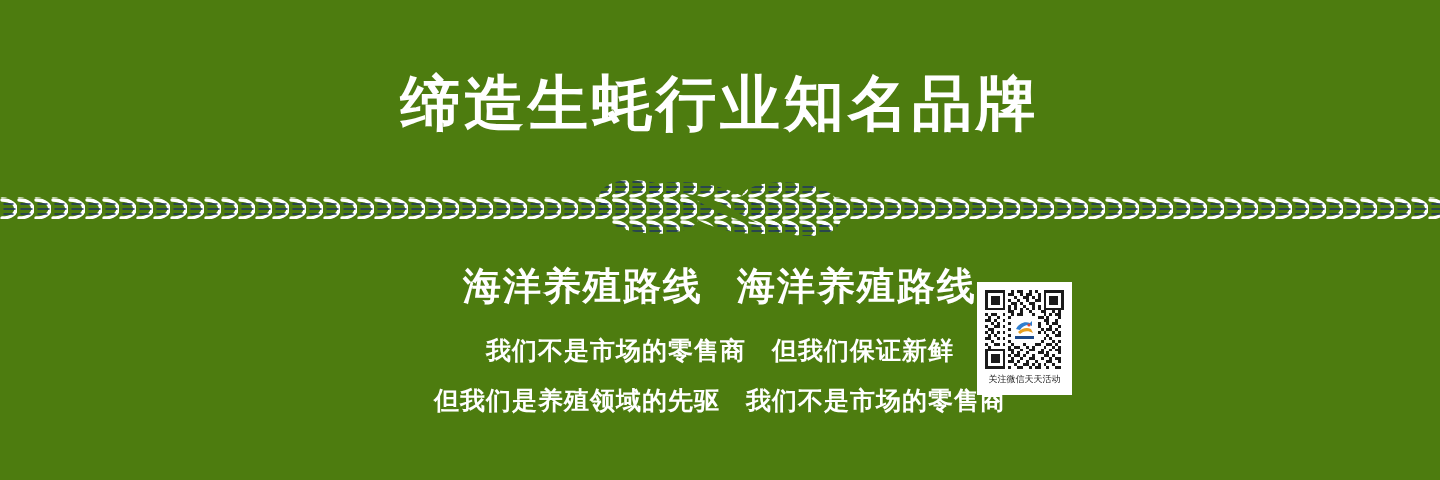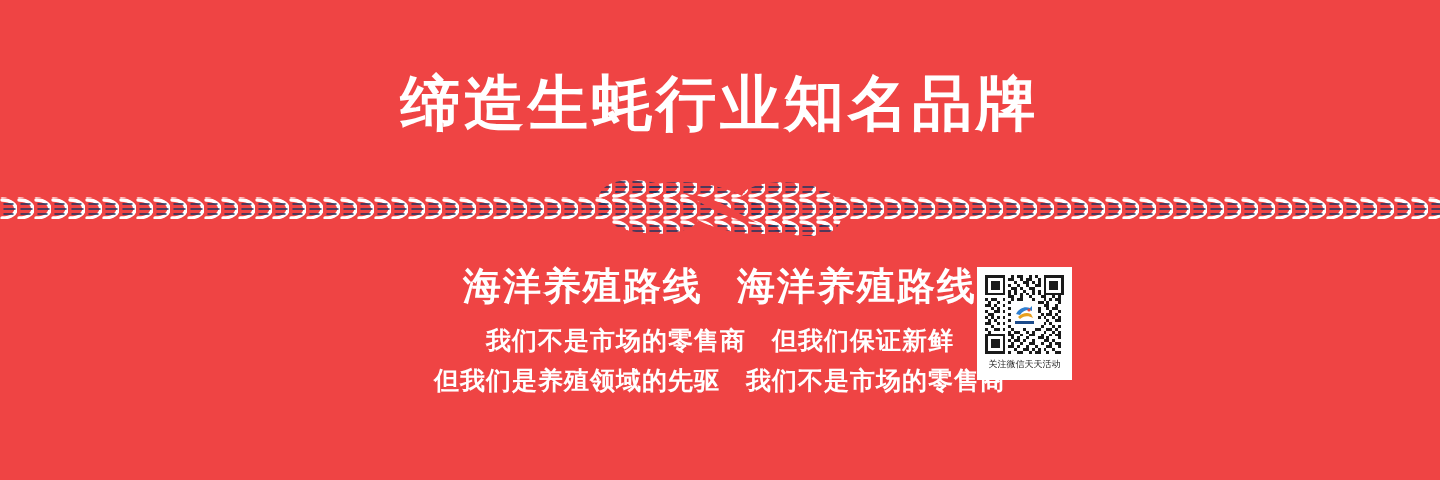--- a/index.html
+++ b/index.html
@@ -10,21 +10,21 @@
     width: 1440px;
     height: 480px;
     overflow: hidden;
     font-family: "Liberation Sans", "DejaVu Sans", sans-serif;
   }
 
   #banner {
     position: relative;
     width: 1440px;
     height: 480px;
-    background: #ef4444;
+    background: #4d7c0f;
     overflow: hidden;
   }
 
   
   #headline {
     position: absolute;
     top: 68px;
     left: 0;
     width: 1440px;
     text-align: center;
@@ -77,31 +77,32 @@
     width: 1440px;
     text-align: center;
     color: #ffffff;
     font-size: 25px;
     font-weight: bold;
     letter-spacing: 1px;
     white-space: nowrap;
   }
   .tagline-row {
     line-height: 40px;
+    margin-top: 10px;
   }
   .tagline-row .seg-gap {
     display: inline-block;
     width: 26px;
   }
 
   
   #qr-card {
     position: absolute;
     left: 977px;
-    top: 267px;
+    top: 282px;
     width: 95px;
     height: 113px;
     background: #ffffff;
     box-sizing: border-box;
     padding: 5px 5px 0 5px;
   }
   #qr-matrix {
     position: relative;
     width: 85px;
     height: 85px;

